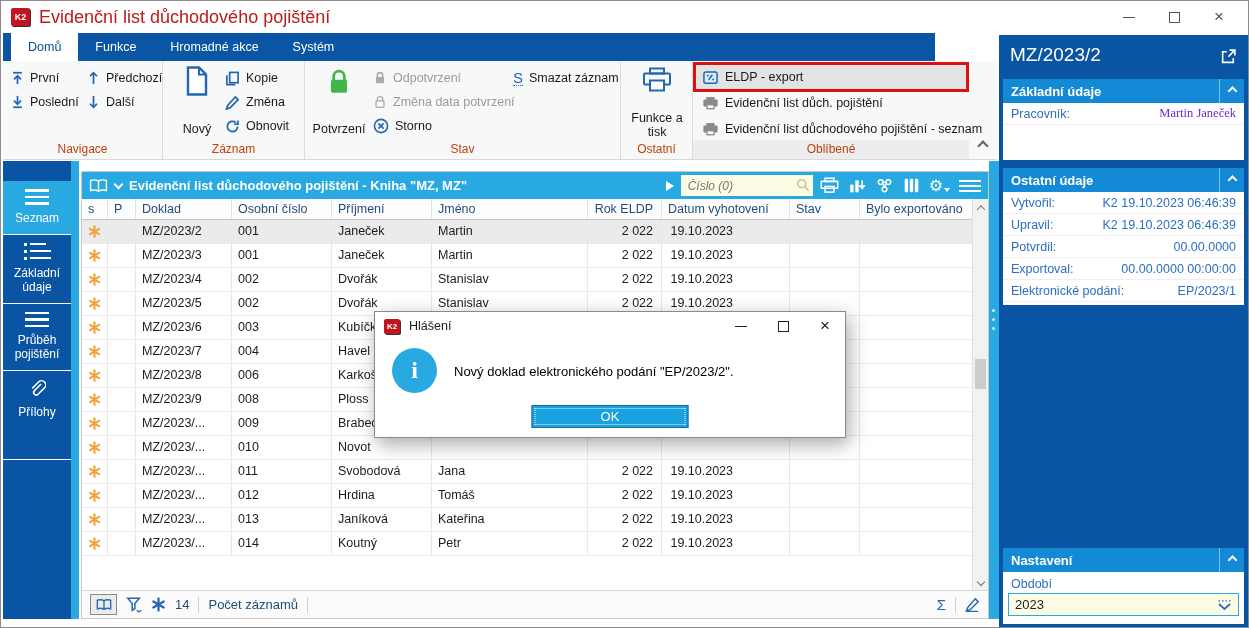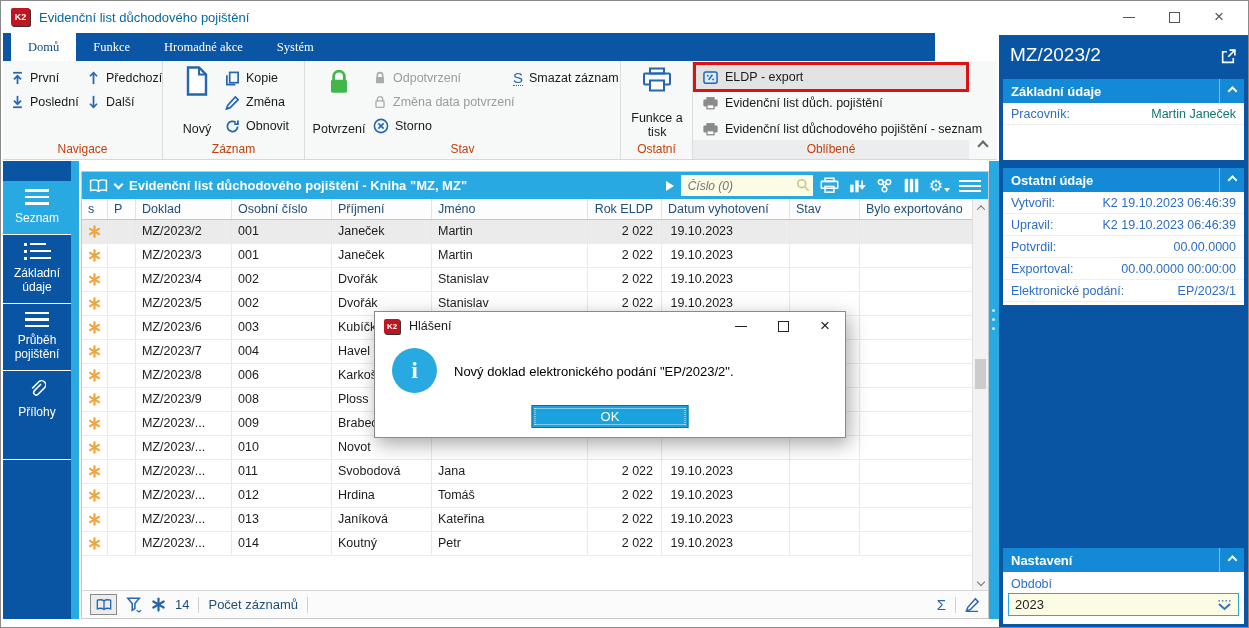--- a/index.html
+++ b/index.html
@@ -2,28 +2,28 @@
 <html><head>
 <meta charset="utf-8">
 <style>
   * { margin:0; padding:0; box-sizing:border-box; }
   body { font-family:"Liberation Sans","DejaVu Sans",sans-serif; background:#cfcfcf; }
   .win { position:relative; width:1249px; height:628px; background:#fff; border:1px solid #8A8A8A; overflow:hidden; }
 
   
   .titlebar { position:absolute; left:0; top:0; right:0; height:32px; background:#fff; display:flex; align-items:center; padding:0 10px; }
   .k2logo { width:19px; height:18px; background:#C01622; color:#fff; font-size:9px; font-weight:bold; display:flex; align-items:center; justify-content:center; border-radius:2px; box-shadow:1px 1px 0 #333; }
-  .title-text { color:#0369a1; font-size:13px; margin-left:9px; }
+  .title-text { color:#b91c1c; font-size:18px; margin-left:9px; }
   .win-controls { margin-left:auto; display:flex; align-items:center; gap:34px; padding-right:14px; color:#555; }
   .wc-min { width:12px; height:1px; background:#555; display:inline-block; }
   .wc-max { width:11px; height:11px; border:1px solid #555; display:inline-block; }
   .wc-close { font-size:17px; line-height:14px; color:#555; }
 
   
-  .tabbar { position:absolute; left:2px; top:32px; width:932px; height:28px; background:#0B56A4; display:flex; padding-left:8px;font-family:Liberation Serif, serif; }
+  .tabbar { position:absolute; left:2px; top:32px; width:932px; height:28px; background:#0B56A4; display:flex; padding-left:8px; }
   .tab { color:#fff; font-size:12.5px; padding:0 17px; display:flex; align-items:center; }
   .tab.active { background:#fff; color:#0B4C8C; }
 
   
   .ribbon { position:absolute; left:2px; top:60px; width:994px; height:99px; background:#F7F8F8; border-bottom:1px solid #D8D8D8; font-size:12.5px; color:#1a1a1a; }
   .rgroup { position:absolute; top:0; height:98px; border-right:1px solid #DCDCDC; }
   .gcap { position:absolute; bottom:3px; left:0; right:0; text-align:center; color:#c2410c; font-size:12px; }
   .ritem { display:flex; align-items:center; gap:6px; height:20px; white-space:nowrap; }
   .ritem.disabled { color:#9B9B9B; }
   .rcol { position:absolute; display:flex; flex-direction:column; gap:4px; }
@@ -103,21 +103,21 @@
   .panel { position:absolute; left:998px; top:34px; width:249px; height:592px; background:#0A55A3; }
   .ptitle { position:absolute; top:9px; left:11px; color:#fff; font-size:19px; }
   .pexpand { position:absolute; top:13px; right:11px; }
   .psec-head { position:absolute; left:4px; right:4px; height:24px; background:#1489D6; color:#fff; font-weight:bold; font-size:13px; display:flex; align-items:center; padding:0 0 0 8px; }
   .pchev { margin-left:auto; width:25px; height:100%; border-left:1px solid rgba(255,255,255,.45); display:flex; align-items:center; justify-content:center; }
   .pchev .c { width:7px; height:7px; border-left:2px solid #fff; border-top:2px solid #fff; transform:rotate(45deg) translate(-1px,-1px); margin-top:3px; }
   .psec-body { position:absolute; left:4px; right:4px; background:#fff; }
   .prow { display:flex; justify-content:space-between; align-items:center; height:22px; padding:8px 8px; border-bottom:1px solid #EFEFEF; font-size:12.5px; }
   .p-label { color:#2E6EC0; }
   .p-value { color:#2E6EC0; }
-  .p-value.dark { color:#0f766e; }
+  .p-value.dark { color:#6d28d9;font-family:Liberation Serif, serif; }
   .obdlbl { color:#2E6EC0; font-size:12.5px; padding:5px 0 2px 8px; }
   .combo { margin:0 5px; height:23px; border:1px solid #29A9E1; background:#FCFBE3; display:flex; align-items:center; padding:0 6px; font-size:13px; color:#222; }
   .combo .icon { margin-left:auto; }
 
   .blue { color:#2566AF; }
 </style>
 </head>
 <body>
 
 <div class="win">

